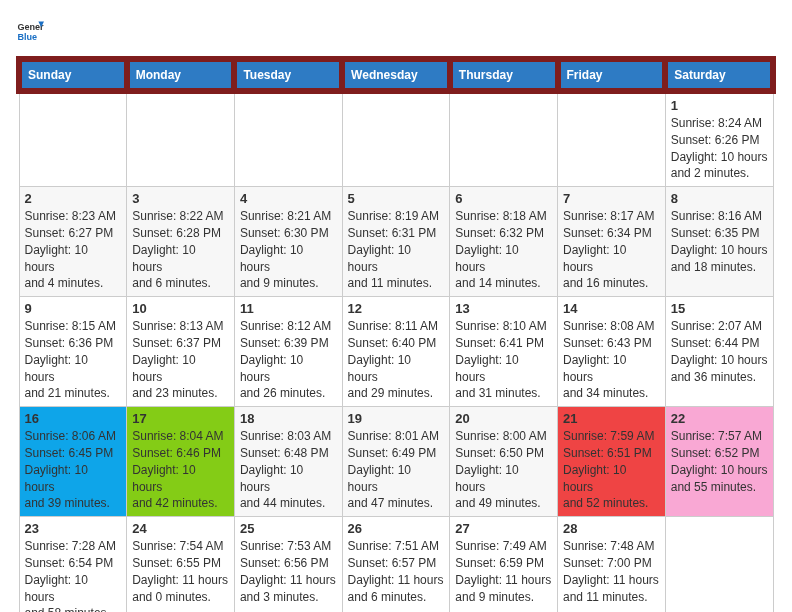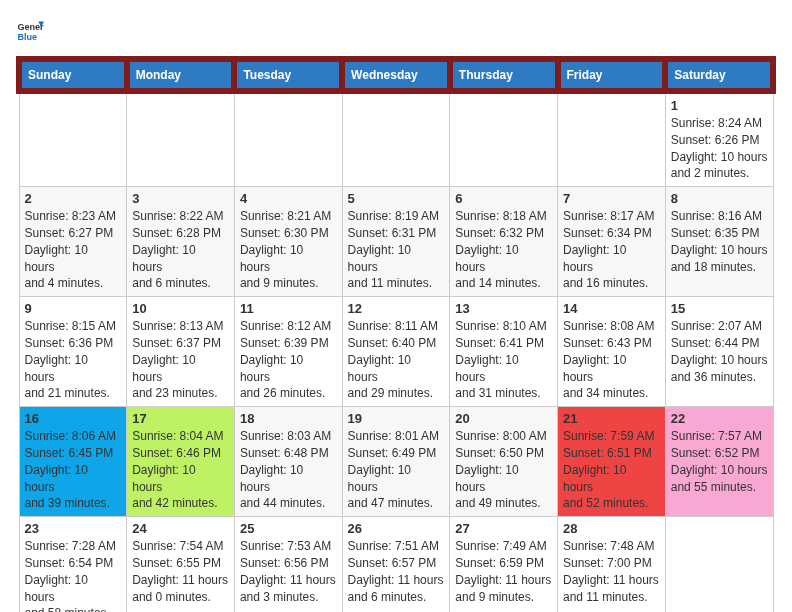--- a/index.html
+++ b/index.html
@@ -228,21 +228,21 @@
         </td>
       </tr>
       <tr>
         <td style="background-color: #0ea5e9;">
           <span class="day-num">16</span>
           <div class="day-info" style="white-space: pre-line;">Sunrise: 8:06 AM
 Sunset: 6:45 PM
 Daylight: 10 hours
 and 39 minutes.</div>
         </td>
-        <td style="background-color: #bef264;">
+        <td style="background-color: #84cc16;">
           <span class="day-num">17</span>
           <div class="day-info" style="white-space: pre-line;">Sunrise: 8:04 AM
 Sunset: 6:46 PM
 Daylight: 10 hours
 and 42 minutes.</div>
         </td>
         <td style="background-color: rgb(247, 247, 247);">
           <span class="day-num">18</span>
           <div class="day-info" style="white-space: pre-line;">Sunrise: 8:03 AM
 Sunset: 6:48 PM

